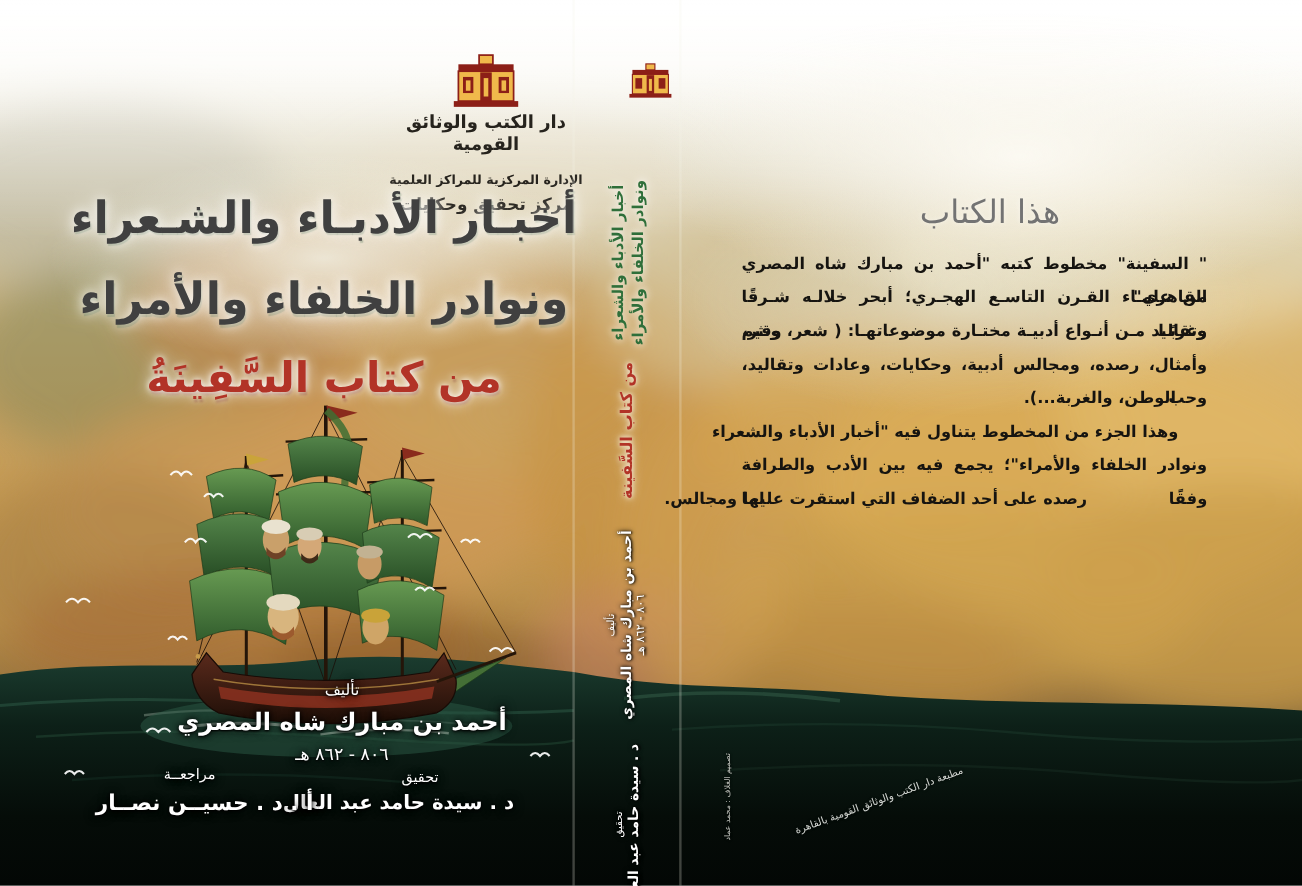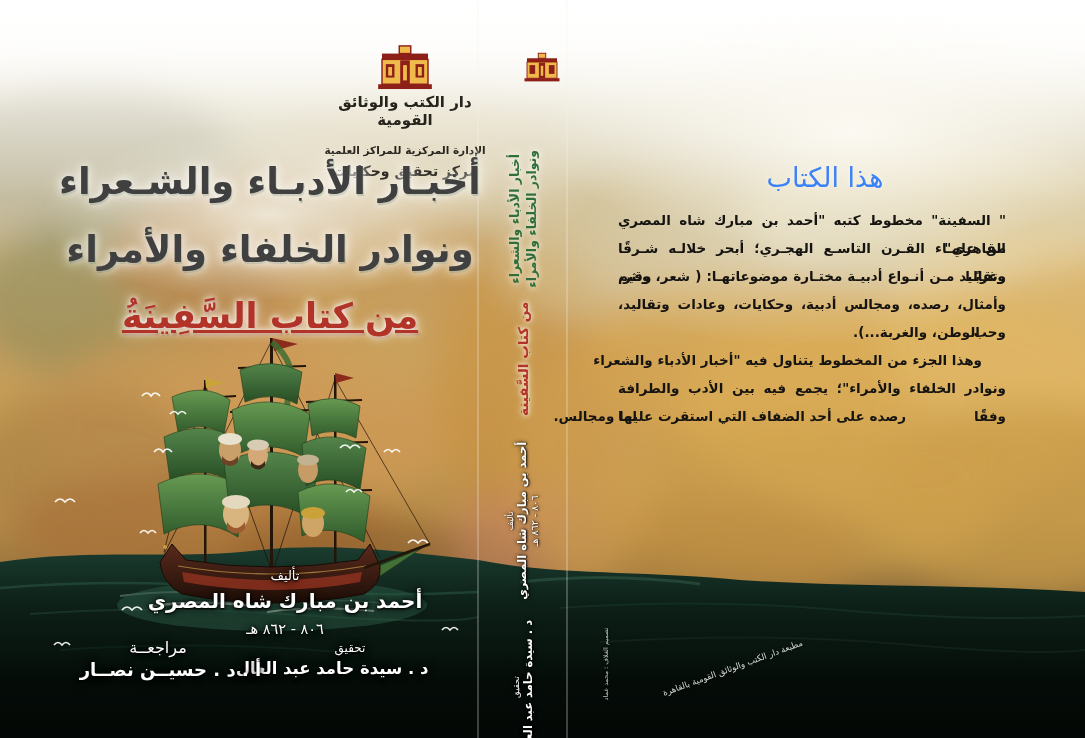--- a/index.html
+++ b/index.html
@@ -27,21 +27,21 @@
   .title-line{position:absolute;left:40px;width:460px;text-align:center;white-space:nowrap;
     font-weight:bold;color:#404040;font-size:37px;
     text-shadow:0 0 10px rgba(255,255,255,.95),0 0 20px rgba(255,255,255,.7),1px 2px 1px rgba(25,70,35,.3);}
   .subtitle-line{position:absolute;left:40px;width:460px;text-align:center;white-space:nowrap;
     font-weight:bold;color:#b23327;font-size:35px;
     text-shadow:0 0 5px #fff,0 0 12px rgba(255,255,255,.95),1px 2px 2px rgba(110,25,15,.45);}
   .wtxt{position:absolute;text-align:center;color:#fff;white-space:nowrap;
     text-shadow:0 1px 2px #000,0 0 5px rgba(0,0,0,.95),0 0 9px rgba(0,0,0,.6);}
   
   .back-heading{position:absolute;left:700px;top:162px;width:250px;text-align:center;
-    font-size:27px;color:#3b82f6;white-space:nowrap;text-shadow:0 0 4px rgba(255,255,255,.5);}
+    font-size:27px;color:#737373;white-space:nowrap;text-shadow:0 0 4px rgba(255,255,255,.5);}
   .blurb{position:absolute;left:618px;top:206px;width:388px;direction:rtl;color:#161410;
     font-size:13.5px;font-weight:bold;}
   .blurb .bl{height:28px;line-height:28px;white-space:nowrap;}
   .bl.j{white-space:normal;text-align:justify;text-align-last:justify;}
   .bl.r1{text-align:right;padding-right:26px;}
   .bl.r2{text-align:center;padding-right:24px;}
   .bl.c1{text-align:right;padding-right:100px;}
   .printer{position:absolute;left:663px;top:688px;font-size:8.5px;color:rgba(246,249,244,.85);
     white-space:nowrap;transform:rotate(-20deg);transform-origin:left center;
     text-shadow:0 0 2px rgba(0,0,0,.8);}
@@ -137,21 +137,21 @@
       <rect x="28" y="22" width="4" height="16" fill="#f0b94b"></rect>
       <rect x="2" y="42" width="56" height="5" fill="#8c1f17"></rect>
     </svg>
     <div class="pub-name">دار الكتب والوثائق القومية</div>
     <div class="pub-admin">الإدارة المركزية للمراكز العلمية</div>
     <div class="pub-center">مركز تحقيق وحكايات</div>
   </div>
 
   <div class="title-line" style="top:160px;" dir="rtl">أخبـار الأدبـاء والشـعراء</div>
   <div class="title-line" style="top:228px;" dir="rtl">ونوادر الخلفاء والأمراء</div>
-  <div class="subtitle-line" style="top:296px;text-decoration:underline;" dir="rtl">من كتاب السَّفِينَةُ</div>
+  <div class="subtitle-line" style="top:296px;" dir="rtl">من كتاب السَّفِينَةُ</div>
 
   <svg style="position:absolute;left:112px;top:322px;" width="320" height="310" viewBox="0 0 320 310">
     <defs>
       <linearGradient id="sailA" x1="0" y1="0" x2="0" y2="1">
           <stop offset="0" stop-color="#679a52"></stop>
           <stop offset="1" stop-color="#2f5a2b"></stop>
         </linearGradient>
       <linearGradient id="sailB" x1="0" y1="0" x2="0" y2="1">
           <stop offset="0" stop-color="#54854a"></stop>
           <stop offset="1" stop-color="#264c24"></stop>
@@ -258,21 +258,21 @@
       <path d="M408,543 q5,-6 10,0 q5,-6 10,0"></path>
       <path d="M442,630 q4,-5 8,0 q4,-5 8,0"></path>
     </g>
   </svg>
 
   <div class="wtxt" style="left:180px;top:568px;width:210px;font-size:13px;" dir="rtl">تأليف</div>
   <div class="wtxt" style="left:120px;top:589px;width:330px;font-size:20px;font-weight:bold;" dir="rtl">أحمد بن مبارك شاه المصري</div>
   <div class="wtxt" style="left:170px;top:621px;width:230px;font-size:14.5px;" dir="rtl">٨٠٦ - ٨٦٢ هـ</div>
   <div class="wtxt" style="left:300px;top:641px;width:100px;font-size:12px;" dir="rtl">تحقيق</div>
   <div class="wtxt" style="left:232px;top:659px;width:200px;font-size:16.5px;font-weight:bold;" dir="rtl">د . سيدة حامد عبد العال</div>
-  <div class="wtxt" style="left:118px;top:638px;width:80px;font-size:16px;" dir="rtl">مراجعــة</div>
+  <div class="wtxt" style="left:118px;top:638px;width:80px;font-size:12px;" dir="rtl">مراجعــة</div>
   <div class="wtxt" style="left:48px;top:659px;width:245px;font-size:18px;font-weight:bold;" dir="rtl">أ . د . حسيــن نصــار</div>
 
   <div class="seam" style="left:477px;"></div>
   <div class="seam" style="left:566px;"></div>
 
   <svg class="logo-spine" width="38" height="30" viewBox="0 0 60 48">
     <rect x="24" y="2" width="12" height="8" fill="#f0b94b" stroke="#8c1f17" stroke-width="1.5"></rect>
     <rect x="6" y="10" width="48" height="6" fill="#8c1f17"></rect>
     <rect x="6" y="16" width="48" height="26" fill="#f0b94b" stroke="#8c1f17" stroke-width="1.5"></rect>
     <rect x="10" y="21" width="9" height="14" fill="#8c1f17"></rect>

